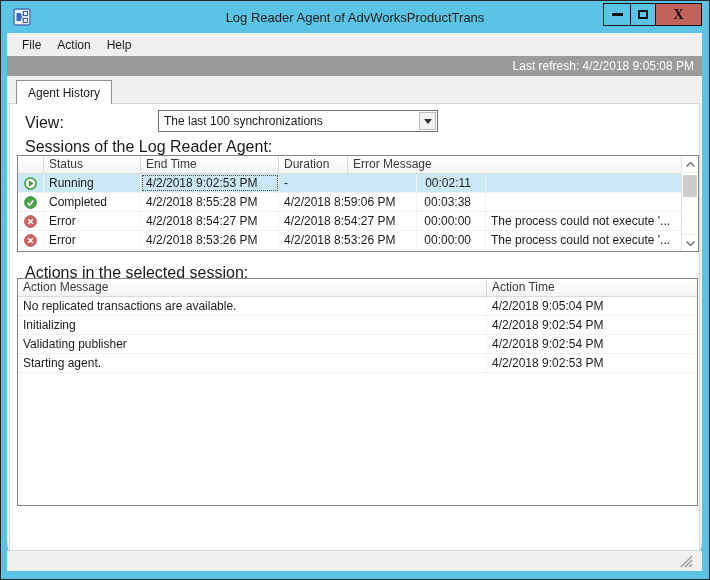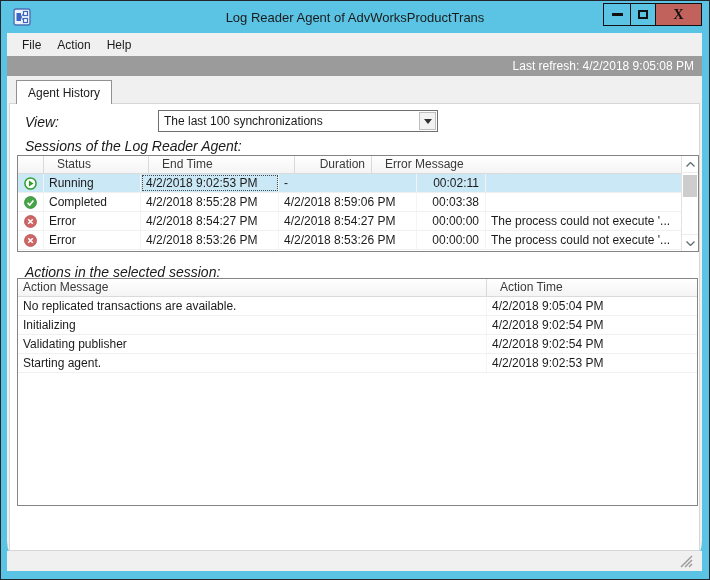--- a/index.html
+++ b/index.html
@@ -45,21 +45,21 @@
 
   .body { position:relative; flex:1; }
 
   .tab { position:absolute; left:9px; top:4px; height:24px; padding:0 11px;
          background:#fff; border:1px solid #919191; border-bottom:none;
          display:flex; align-items:center; font-size:12px; color:#1b1b1b;
          z-index:2; }
   .panel { position:absolute; left:2px; right:2px; top:27px; bottom:0;
            background:#fff; border:1px solid #d6d6d6; }
 
-  .label { position:absolute; font-size:14px; color:#1b1b1b;font-style:italic; }
+  .label { position:absolute; font-size:16px; color:#1b1b1b; }
   .view-label { left:15px; top:10px; }
   .sessions-label { left:15px; top:34px; }
   .actions-label { left:15px; top:160px; }
 
   
   .combo { position:absolute; left:148px; top:6px; width:280px; height:22px;
            background:#fff; border:1px solid #6e6e6e; display:flex;
            align-items:center; }
   .combo-value { flex:1; font-size:12px; padding-left:5px; color:#1b1b1b;
                  white-space:nowrap; overflow:hidden; }
@@ -68,35 +68,35 @@
                justify-content:center; }
   .combo-arrow { width:0; height:0; border-left:4px solid transparent;
                  border-right:4px solid transparent; border-top:5px solid #303030; }
 
   
   .gridtable { position:absolute; background:#fff; border:1px solid #848484; }
   .sessions-table { left:7px; top:51px; width:682px; height:97px; }
   .actions-table  { left:7px; top:174px; width:681px; height:228px; overflow:hidden; }
 
   .thead { display:flex; height:18px; background:linear-gradient(#ffffff,#f4f4f4);
-           border-bottom:1px solid #dadada;gap:8px; }
+           border-bottom:1px solid #dadada; }
   .th { font-size:12px; color:#3a3a3a; padding:1px 0 0 5px; white-space:nowrap;
         overflow:hidden; border-right:1px solid #d9d9d9; }
   .trow { display:flex; height:19px; align-items:center; font-size:12px;
           color:#1b1b1b; border-bottom:1px solid #f0f0f0; background:#fff; }
   .trow.selected { background:#cbe8f6; }
   .td { padding-left:5px; white-space:nowrap; overflow:hidden; height:100%;
         display:flex; align-items:center; border-right:1px solid #f4f4f4; }
 
   .sess-inner { position:absolute; top:0; left:0; right:17px; bottom:0; overflow:hidden; }
   .c-icon   { width:26px; justify-content:center; padding-left:0; }
   .c-status { width:97px; }
   .c-start  { width:138px; }
   .c-end    { width:138px; }
-  .c-dur    { width:69px; justify-content:flex-end; padding-right:6px;text-align:right; }
+  .c-dur    { width:69px; justify-content:flex-end; padding-right:14px; }
   .c-err    { flex:1; border-right:none; }
   .focus-cell { outline:1px dotted #4a4a4a; outline-offset:-2px; }
 
   .a-msg  { width:469px; }
   .a-time { flex:1; border-right:none; }
 
   
   .vscroll { position:absolute; top:0; right:0; bottom:0; width:17px;
              background:#fff; border-left:1px solid #e2e2e2; }
   .scroll-btn { position:absolute; left:0; right:0; height:17px; display:flex;

